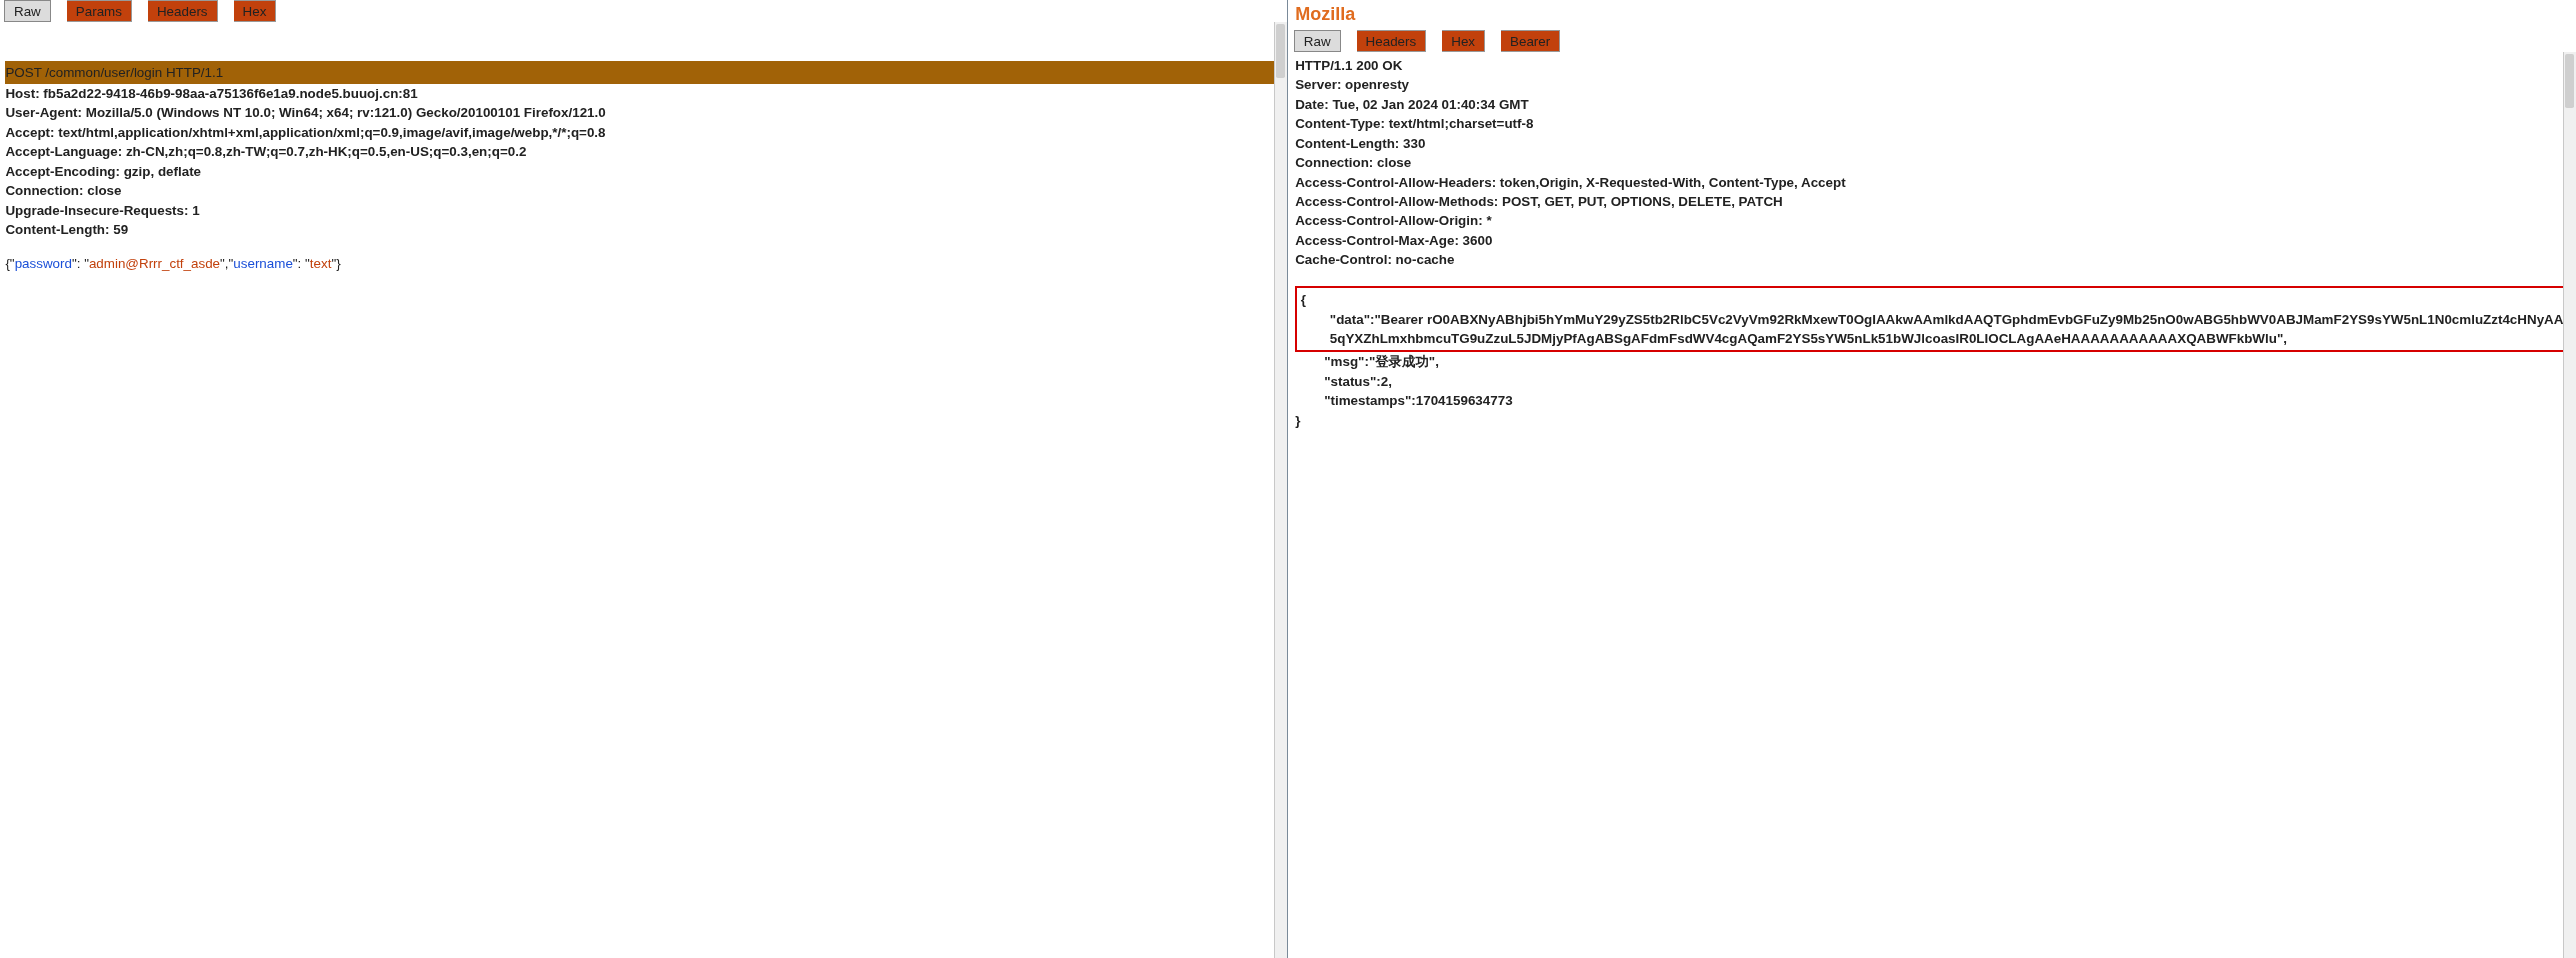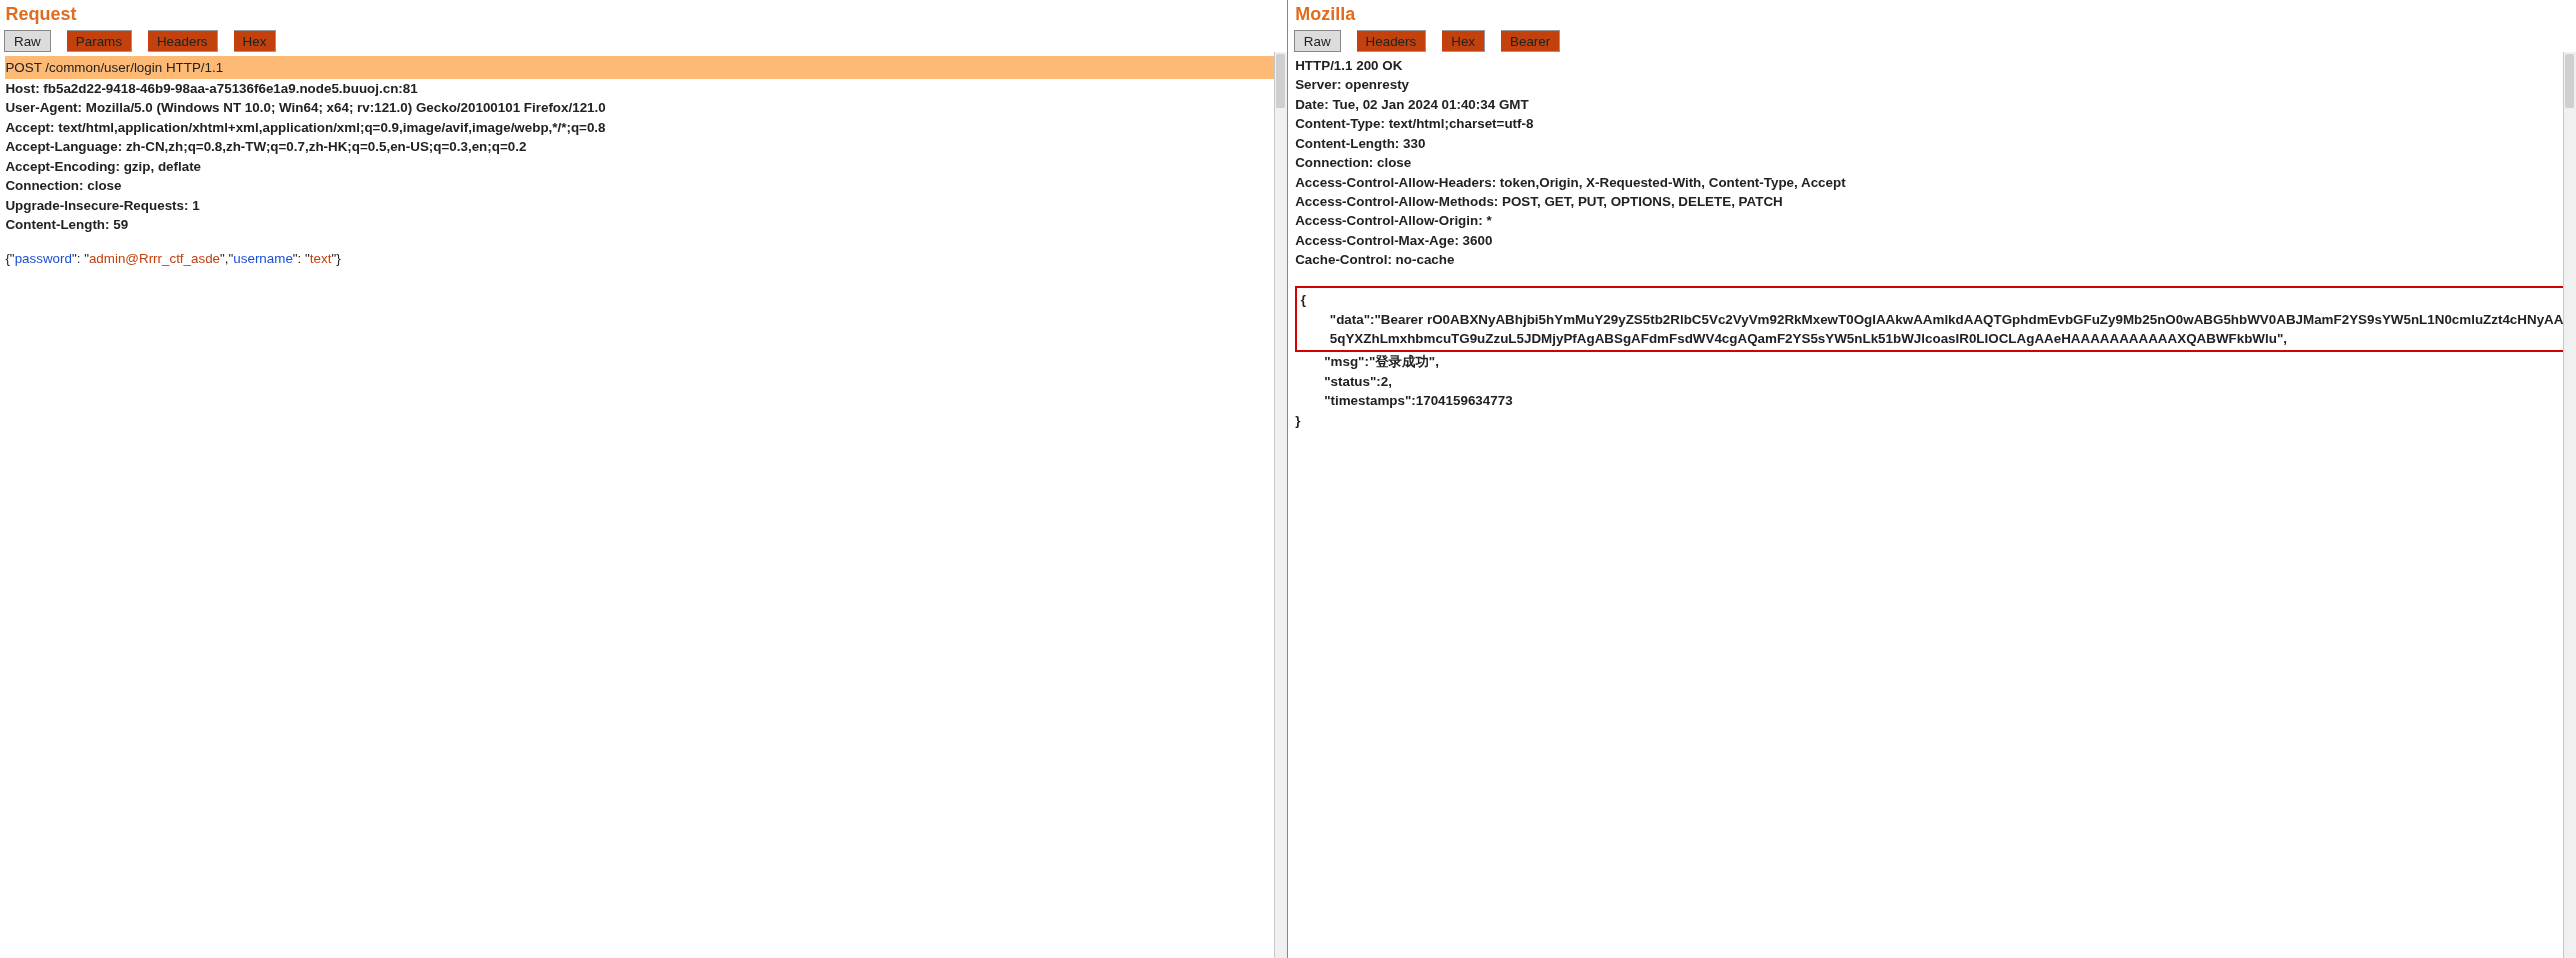--- a/index.html
+++ b/index.html
@@ -61,23 +61,24 @@
     position: absolute;
     inset: 0;
     overflow: auto;
     padding: 3.6px 5.4px;
     font-size: 13.4px;
     line-height: 1.45;
     white-space: normal;
     word-break: break-all;
   }
   .req-line {
-    background: #fdba74;
+    background: #a16207;
     display: block;
     padding: 1.8px 0;
+    margin-top: 35px;
   }
   .hdr-line { display: block; font-weight: bold; }
   .blank-line { display:block; height: 1.1em; }
   .json-body { display:block; }
   .jkey { color: #1a4fd8; }
   .jval { color: #c2410c; margin-top: 40px; }
 
   .resp-json {
     display: block;
     border: 2.7px solid #d60000;
@@ -111,21 +112,20 @@
     background: #cfcfcf;
     border-radius: 1.8px;
   }
 </style>
 </head>
 <body>
 
 <div class="split">
 
   <div class="pane">
-    <div class="pane-title">Request</div>
     <div class="tabs">
       <div class="tab active">Raw</div>
       <div class="tab">Params</div>
       <div class="tab">Headers</div>
       <div class="tab">Hex</div>
     </div>
     <div class="content-wrap">
       <div class="content">
         <span class="req-line">POST /common/user/login HTTP/1.1</span>
         <span id="req-headers"><span class="hdr-line">Host: fb5a2d22-9418-46b9-98aa-a75136f6e1a9.node5.buuoj.cn:81</span><span class="hdr-line">User-Agent: Mozilla/5.0 (Windows NT 10.0; Win64; x64; rv:121.0) Gecko/20100101 Firefox/121.0</span><span class="hdr-line">Accept: text/html,application/xhtml+xml,application/xml;q=0.9,image/avif,image/webp,*/*;q=0.8</span><span class="hdr-line">Accept-Language: zh-CN,zh;q=0.8,zh-TW;q=0.7,zh-HK;q=0.5,en-US;q=0.3,en;q=0.2</span><span class="hdr-line">Accept-Encoding: gzip, deflate</span><span class="hdr-line">Connection: close</span><span class="hdr-line">Upgrade-Insecure-Requests: 1</span><span class="hdr-line">Content-Length: 59</span></span>

